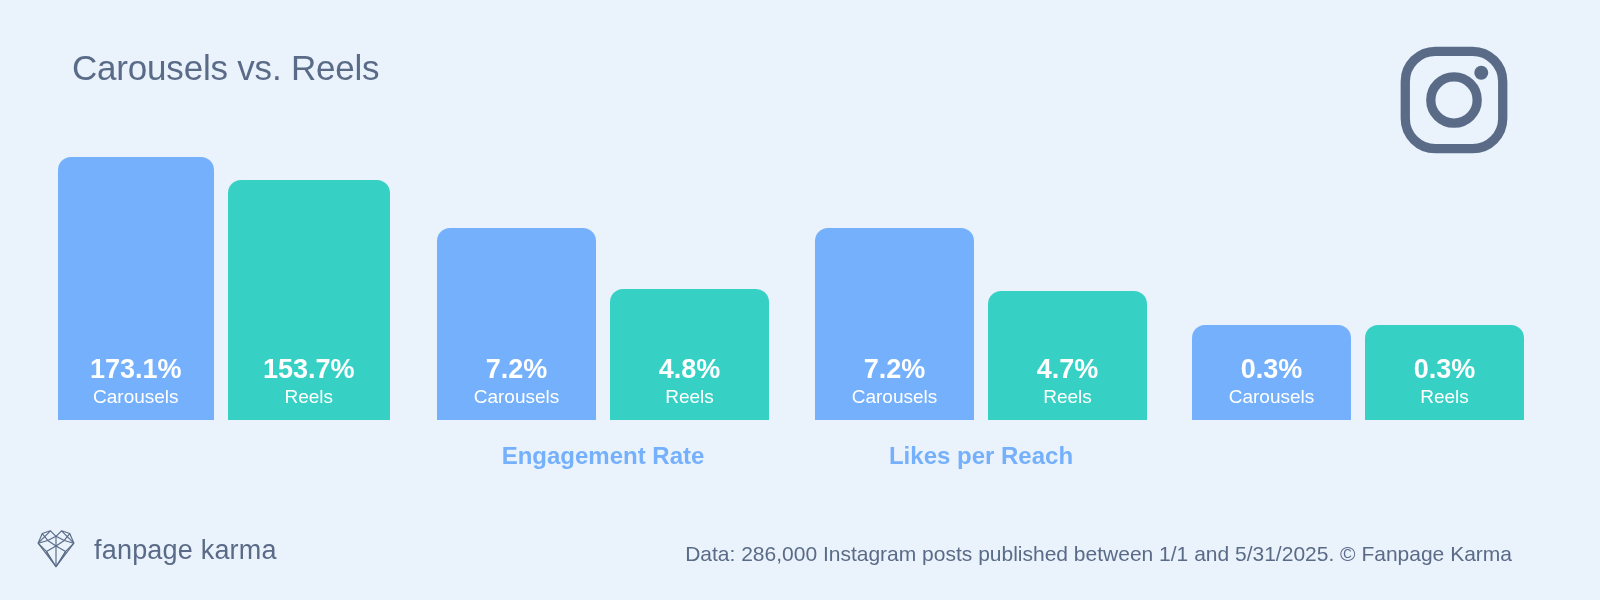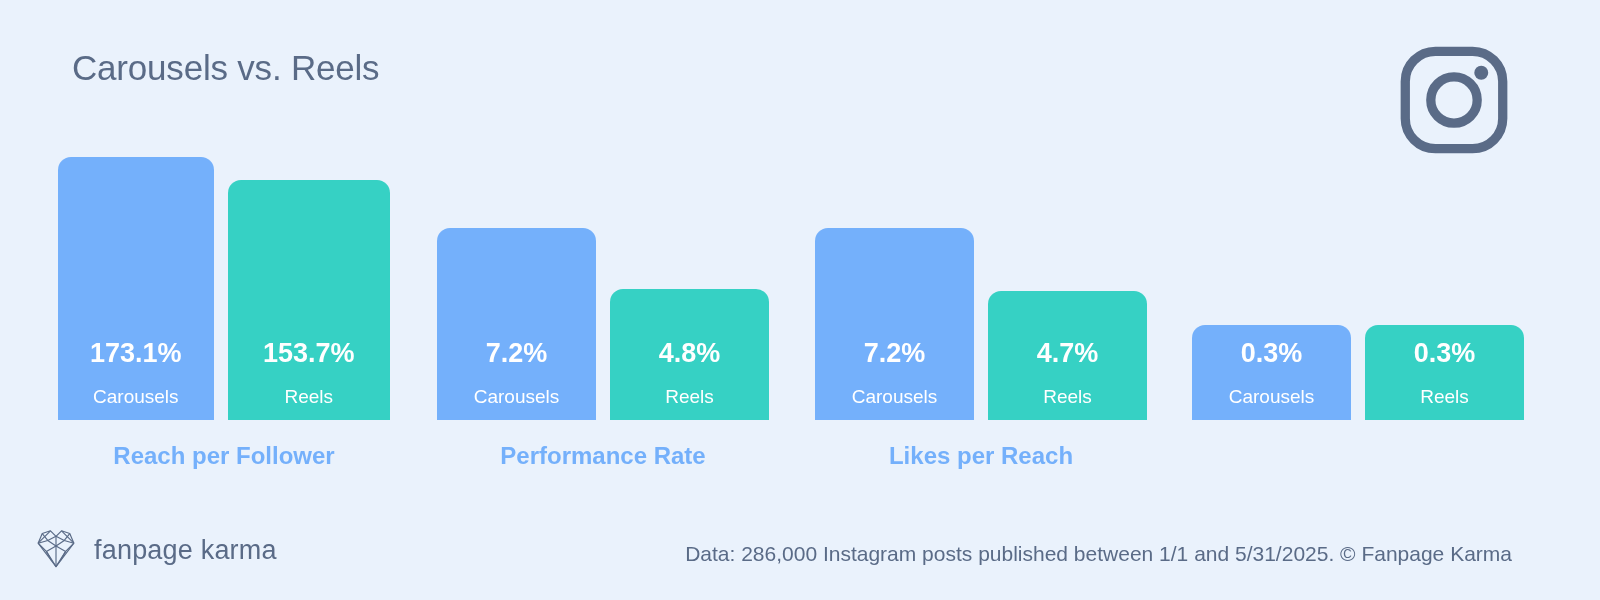--- a/index.html
+++ b/index.html
@@ -81,21 +81,21 @@
     overflow: hidden;
   }
   .bar.carousels { background: #74b0fb; }
   .bar.reels     { background: #36d1c4; }
 
   .bar-value {
     color: #ffffff;
     font-weight: bold;
     font-size: 27px;
     line-height: 1;
-    margin-bottom: 20px;
+    margin-bottom: 4px;
     white-space: nowrap;
   }
   .bar-series {
     color: #ffffff;
     font-size: 19px;
     line-height: 1;
     margin-bottom: 14px;
     white-space: nowrap;
   }
 
@@ -154,34 +154,33 @@
       <div class="bars" style="width: 332px;">
         <div class="bar carousels" style="width: 159px; height: 263px;">
           <div class="bar-value">173.1%</div>
           <div class="bar-series">Carousels</div>
         </div>
         <div class="bar reels" style="width: 166px; height: 240px;">
           <div class="bar-value">153.7%</div>
           <div class="bar-series">Reels</div>
         </div>
       </div>
-      <div class="cat-label">Reach per Follower</div>
     </div>
     <div class="group" style="left: 437px; width: 332px;">
       <div class="bars" style="width: 332px;">
         <div class="bar carousels" style="width: 159px; height: 192px;">
           <div class="bar-value">7.2%</div>
           <div class="bar-series">Carousels</div>
         </div>
         <div class="bar reels" style="width: 159px; height: 131px;">
           <div class="bar-value">4.8%</div>
           <div class="bar-series">Reels</div>
         </div>
       </div>
-      <div class="cat-label">Performance Rate</div>
+      <div class="cat-label">Engagement Rate</div>
     </div>
     <div class="group" style="left: 815px; width: 332px;">
       <div class="bars" style="width: 332px;">
         <div class="bar carousels" style="width: 159px; height: 192px;">
           <div class="bar-value">7.2%</div>
           <div class="bar-series">Carousels</div>
         </div>
         <div class="bar reels" style="width: 159px; height: 129px;">
           <div class="bar-value">4.7%</div>
           <div class="bar-series">Reels</div>

